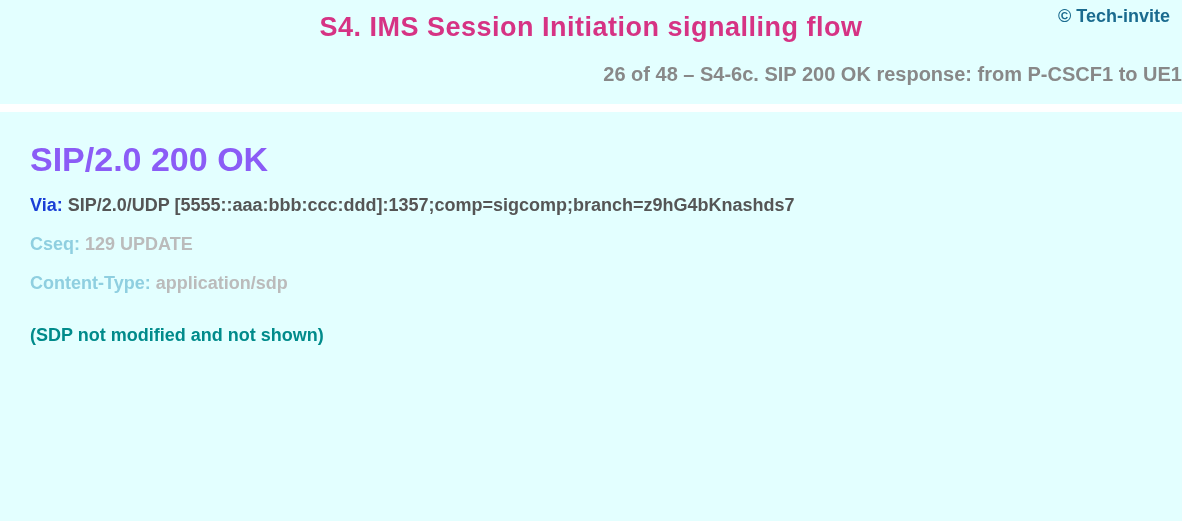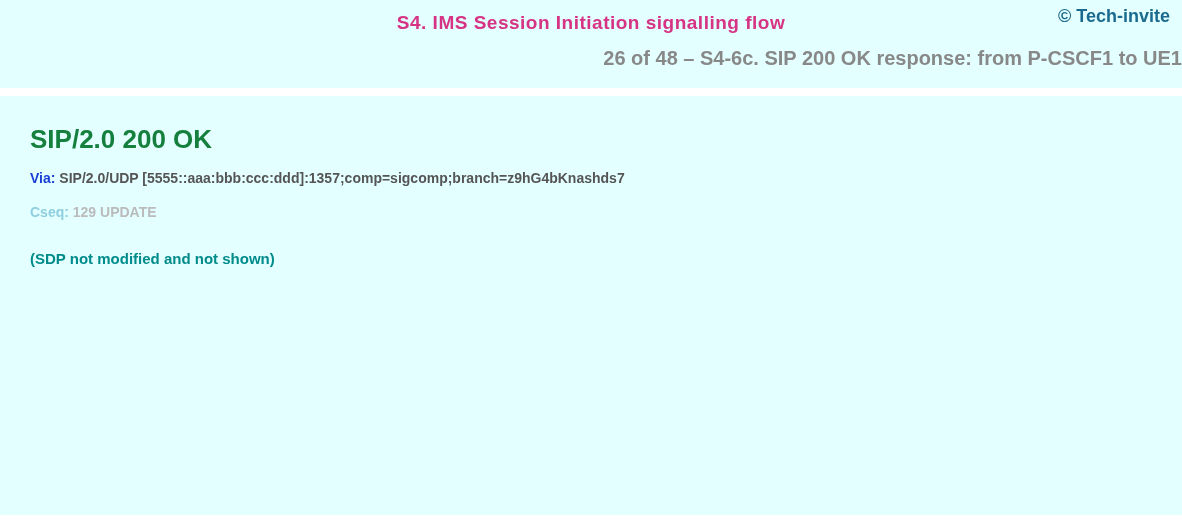--- a/index.html
+++ b/index.html
@@ -25,59 +25,59 @@
     .copyright {
       position: absolute;
       top: 6px;
       right: 12px;
       color: #1a6b8f;
       font-size: 18px;
       font-weight: bold;
     }
     .title {
       color: #d63384;
-      font-size: 19px;
+      font-size: 27px;
       font-weight: bold;
-      margin-bottom: 13px;
+      margin-bottom: 20px;
       letter-spacing: 0.5px;
       text-align: center;
     }
     .subtitle {
       color: #888888;
       font-size: 20px;
       font-weight: bold;
       text-align: right;
     }
     .content {
       width: 100%;
       background: #e3ffff;
       margin-top: 8px;
       padding: 28px 30px 30px 30px;
       height: calc(521px - 102px);
     }
     .status-line {
-      color: #15803d;
-      font-size: 26px;
+      color: #8b5cf6;
+      font-size: 34px;
       font-weight: bold;
       margin-bottom: 14px;
     }
     .header-line {
-      font-size: 14px;
+      font-size: 18px;
       font-weight: bold;
       margin-bottom: 14px;
       line-height: 1.4;
     }
     .hdr-via .hdr-name { color: #1a3fd6; }
     .hdr-via .hdr-value { color: #555555; }
     .faded .hdr-name { color: #8fcfe0; }
     .faded .hdr-value { color: #bbbbbb; }
     .sep { color: inherit; }
     .note {
       color: #008b8b;
-      font-size: 15px;
+      font-size: 18px;
       font-weight: bold;
       margin-top: 28px;
     }
   </style>
 </head>
 <body>
 
 <div class="header">
   <div class="copyright">© Tech-invite</div>
   <div class="title">S4. IMS Session Initiation signalling flow</div>
@@ -91,16 +91,19 @@
     <span class="hdr-name">Via</span><span class="hdr-name sep">: </span><span class="hdr-value">SIP/2.0/UDP [5555::aaa:bbb:ccc:ddd]:1357;comp=sigcomp;branch=z9hG4bKnashds7</span>
   </div>
 
 
 
 
   <div class="header-line faded">
     <span class="hdr-name">Cseq</span><span class="hdr-name sep">: </span><span class="hdr-value">129 UPDATE</span>
   </div>
 
+  <div class="header-line faded">
+    <span class="hdr-name">Content-Type</span><span class="hdr-name sep">: </span><span class="hdr-value">application/sdp</span>
+  </div>
 
 
   <div class="note">(SDP not modified and not shown)</div>
 </div>
 
 </body></html>

